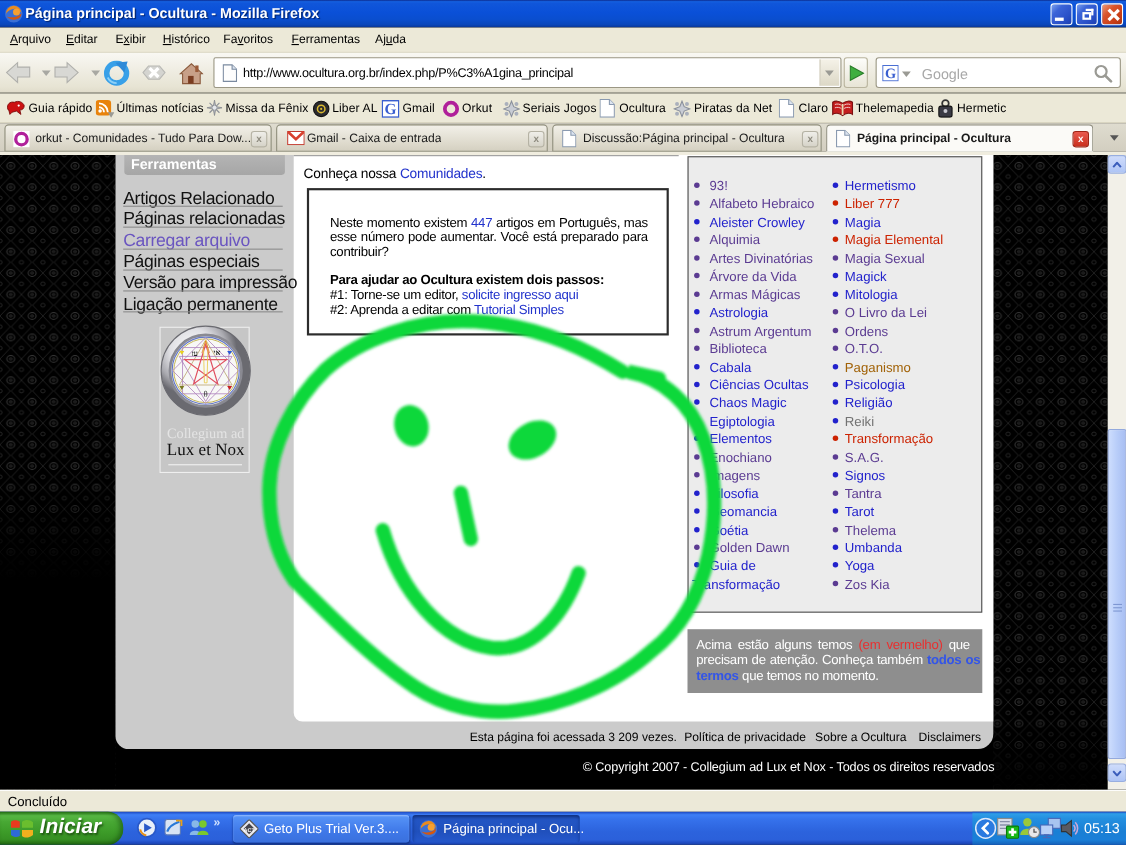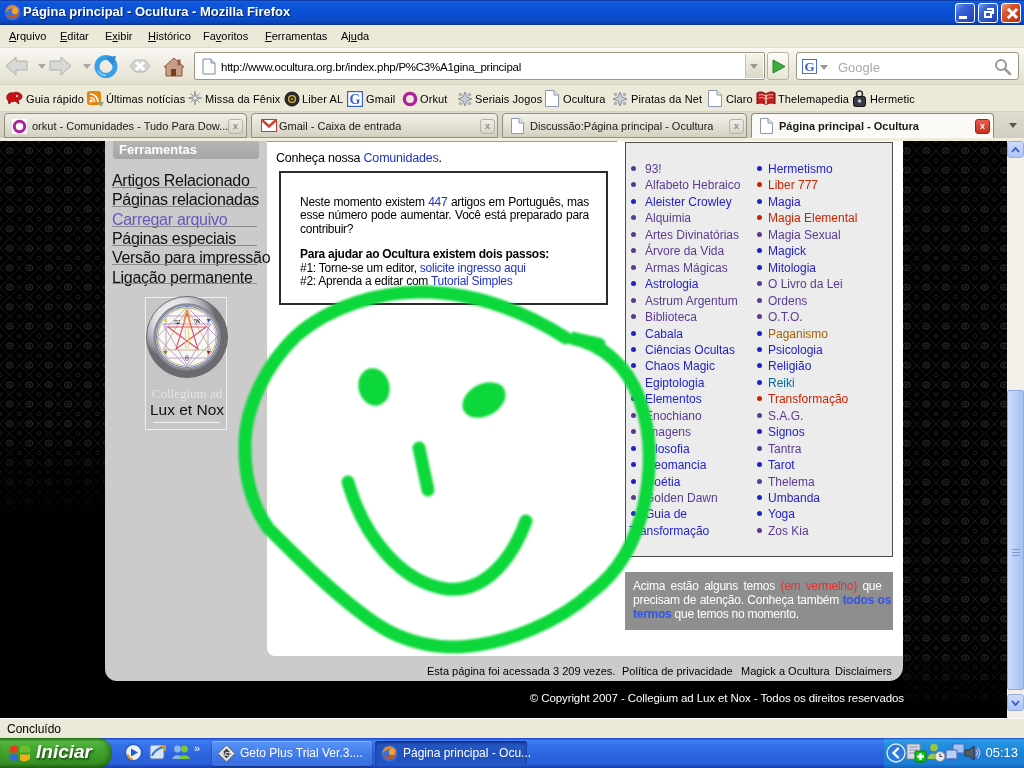--- a/index.html
+++ b/index.html
@@ -376,21 +376,21 @@
   <text x="34" y="32" font-size="7" font-weight="bold" fill="#222" font-family="Liberation Serif,serif">עז</text>
   <text x="54" y="31" font-size="7" font-weight="bold" fill="#222" font-family="Liberation Serif,serif">אי</text>
   <text x="47" y="69" font-size="8" fill="#333" text-anchor="middle" font-family="Liberation Serif,serif">θ</text>
   <path d="M23 27 l4.5 0 l-2.2 3.6 z" fill="#e8d020"></path>
   <path d="M66.5 27 l4.5 0 l-2.2 3.6 z" fill="#2858d8"></path>
   <path d="M23 59 l4.5 0 l-2.2 3.6 z" fill="#7a7a20"></path>
   <path d="M66.5 59 l4.5 0 l-2.2 3.6 z" fill="#c82020"></path>
 </svg>
 
 <div class="abs" style="left:0;top:88px;width:82px;text-align:center;color:#e4e4e4;font-size:13px;font-family:'Liberation Serif',serif;white-space:nowrap">Collegium ad</div>
-<div class="abs" style="left:0;top:103px;width:82px;text-align:center;color:#101010;font-size:15.5px;font-family:Liberation Sans, sans-serif;white-space:nowrap">Lux et Nox</div>
+<div class="abs" style="left:0;top:103px;width:82px;text-align:center;color:#101010;font-size:15.5px;font-family:Liberation Serif, serif;white-space:nowrap">Lux et Nox</div>
 <div class="abs" style="left:7px;top:124px;width:67px;height:1px;background:#f0f0f0"></div>
       </div>
 
     <div id="conheca">Conheça nossa <a class="bl">Comunidades</a>.</div>
     <div id="innerbox">
       <div class="bt jl" style="top:23px">Neste momento existem <a class="bl">447</a> artigos em Português, mas</div>
       <div class="bt jl" style="top:36.4px">esse número pode aumentar. Você está preparado para</div>
       <div class="bt" style="top:49.8px;text-align:left">contribuir?</div>
       <div class="bt" style="top:75px;font-weight:bold;text-align:left">Para ajudar ao Ocultura existem dois passos:</div>
       <div class="bt" style="top:88.5px;text-align:left">#1: Torne-se um editor, <a class="bl">solicite ingresso aqui</a></div>
@@ -463,21 +463,21 @@
         <span class="li" style="left:142px;top:150.6px;color:#5b3b92">Ordens</span>
 <i class="bu" style="left:131px;top:171.04999999999998px;background:#5b3b92"></i>
         <span class="li" style="left:142px;top:167.04999999999998px;color:#5b3b92">O.T.O.</span>
 <i class="bu" style="left:131px;top:187.5px;background:#2222cc"></i>
         <span class="li" style="left:142px;top:183.5px;color:#a16207">Paganismo</span>
 <i class="bu" style="left:131px;top:203.95px;background:#2222cc"></i>
         <span class="li" style="left:142px;top:199.95px;color:#2222cc">Psicologia</span>
 <i class="bu" style="left:131px;top:220.39999999999998px;background:#2222cc"></i>
         <span class="li" style="left:142px;top:216.39999999999998px;color:#2222cc">Religião</span>
 <i class="bu" style="left:131px;top:236.85px;background:#2222cc"></i>
-        <span class="li" style="left:142px;top:232.85px;color:#0369a1">Reiki</span>
+        <span class="li" style="left:142px;top:232.85px;color:#737373">Reiki</span>
 <i class="bu" style="left:131px;top:253.29999999999998px;background:#cc2200"></i>
         <span class="li" style="left:142px;top:249.29999999999998px;color:#cc2200">Transformação</span>
 <i class="bu" style="left:131px;top:269.75px;background:#5b3b92"></i>
         <span class="li" style="left:142px;top:265.75px;color:#5b3b92">S.A.G.</span>
 <i class="bu" style="left:131px;top:286.2px;background:#2222cc"></i>
         <span class="li" style="left:142px;top:282.2px;color:#2222cc">Signos</span>
 <i class="bu" style="left:131px;top:302.65px;background:#5b3b92"></i>
         <span class="li" style="left:142px;top:298.65px;color:#5b3b92">Tantra</span>
 <i class="bu" style="left:131px;top:319.09999999999997px;background:#2222cc"></i>
         <span class="li" style="left:142px;top:315.09999999999997px;color:#2222cc">Tarot</span>
@@ -493,21 +493,21 @@
 
     <div id="graybox">
       <div class="gtx" style="top:7px;word-spacing:2.4px">Acima estão alguns temos <span style="color:#e83030">(em vermelho)</span> que</div>
       <div class="gtx" style="top:21.2px;word-spacing:0.5px">precisam de atenção. Conheça também <b style="color:#3355e8">todos os</b></div>
       <div class="gtx" style="top:35.4px"><b style="color:#3355e8">termos</b> que temos no momento.</div>
     </div>
 
     <div id="footer-texts">
       <span style="left:427px">Esta página foi acessada 3 209 vezes.</span>
       <span style="left:622px">Política de privacidade</span>
-      <span style="left:741px">Magick a Ocultura</span>
+      <span style="left:741px">Sobre a Ocultura</span>
       <span style="left:835px">Disclaimers</span>
     </div>
     <div id="copyright">© Copyright 2007 - Collegium ad Lux et Nox - Todos os direitos reservados</div>
 
     <svg class="abs" style="left:0;top:-141px" width="1024" height="768" viewBox="0 0 1024 768">
   <g fill="none" stroke="#10d83a" stroke-width="13" stroke-linecap="round" filter="url(#blur1)">
     <path d="M 566 338 C 522 310, 472 292, 420 292 C 380 292, 330 306, 296 336 C 266 365, 246 406, 245 442 C 244 475, 252 505, 268 528 C 300 560, 340 600, 378 625 C 404 642, 438 650, 470 646 C 508 642, 558 623, 592 592 C 620 571, 636 540, 644 505 C 652 468, 651 430, 639 398 C 628 368, 604 344, 571 338 L 599 344"></path>
     <path d="M 348 482 C 364 538, 402 583, 447 589 C 488 593, 514 554, 526 521"></path>
     <path d="M 419 448 L 428 490"></path>
   </g>

